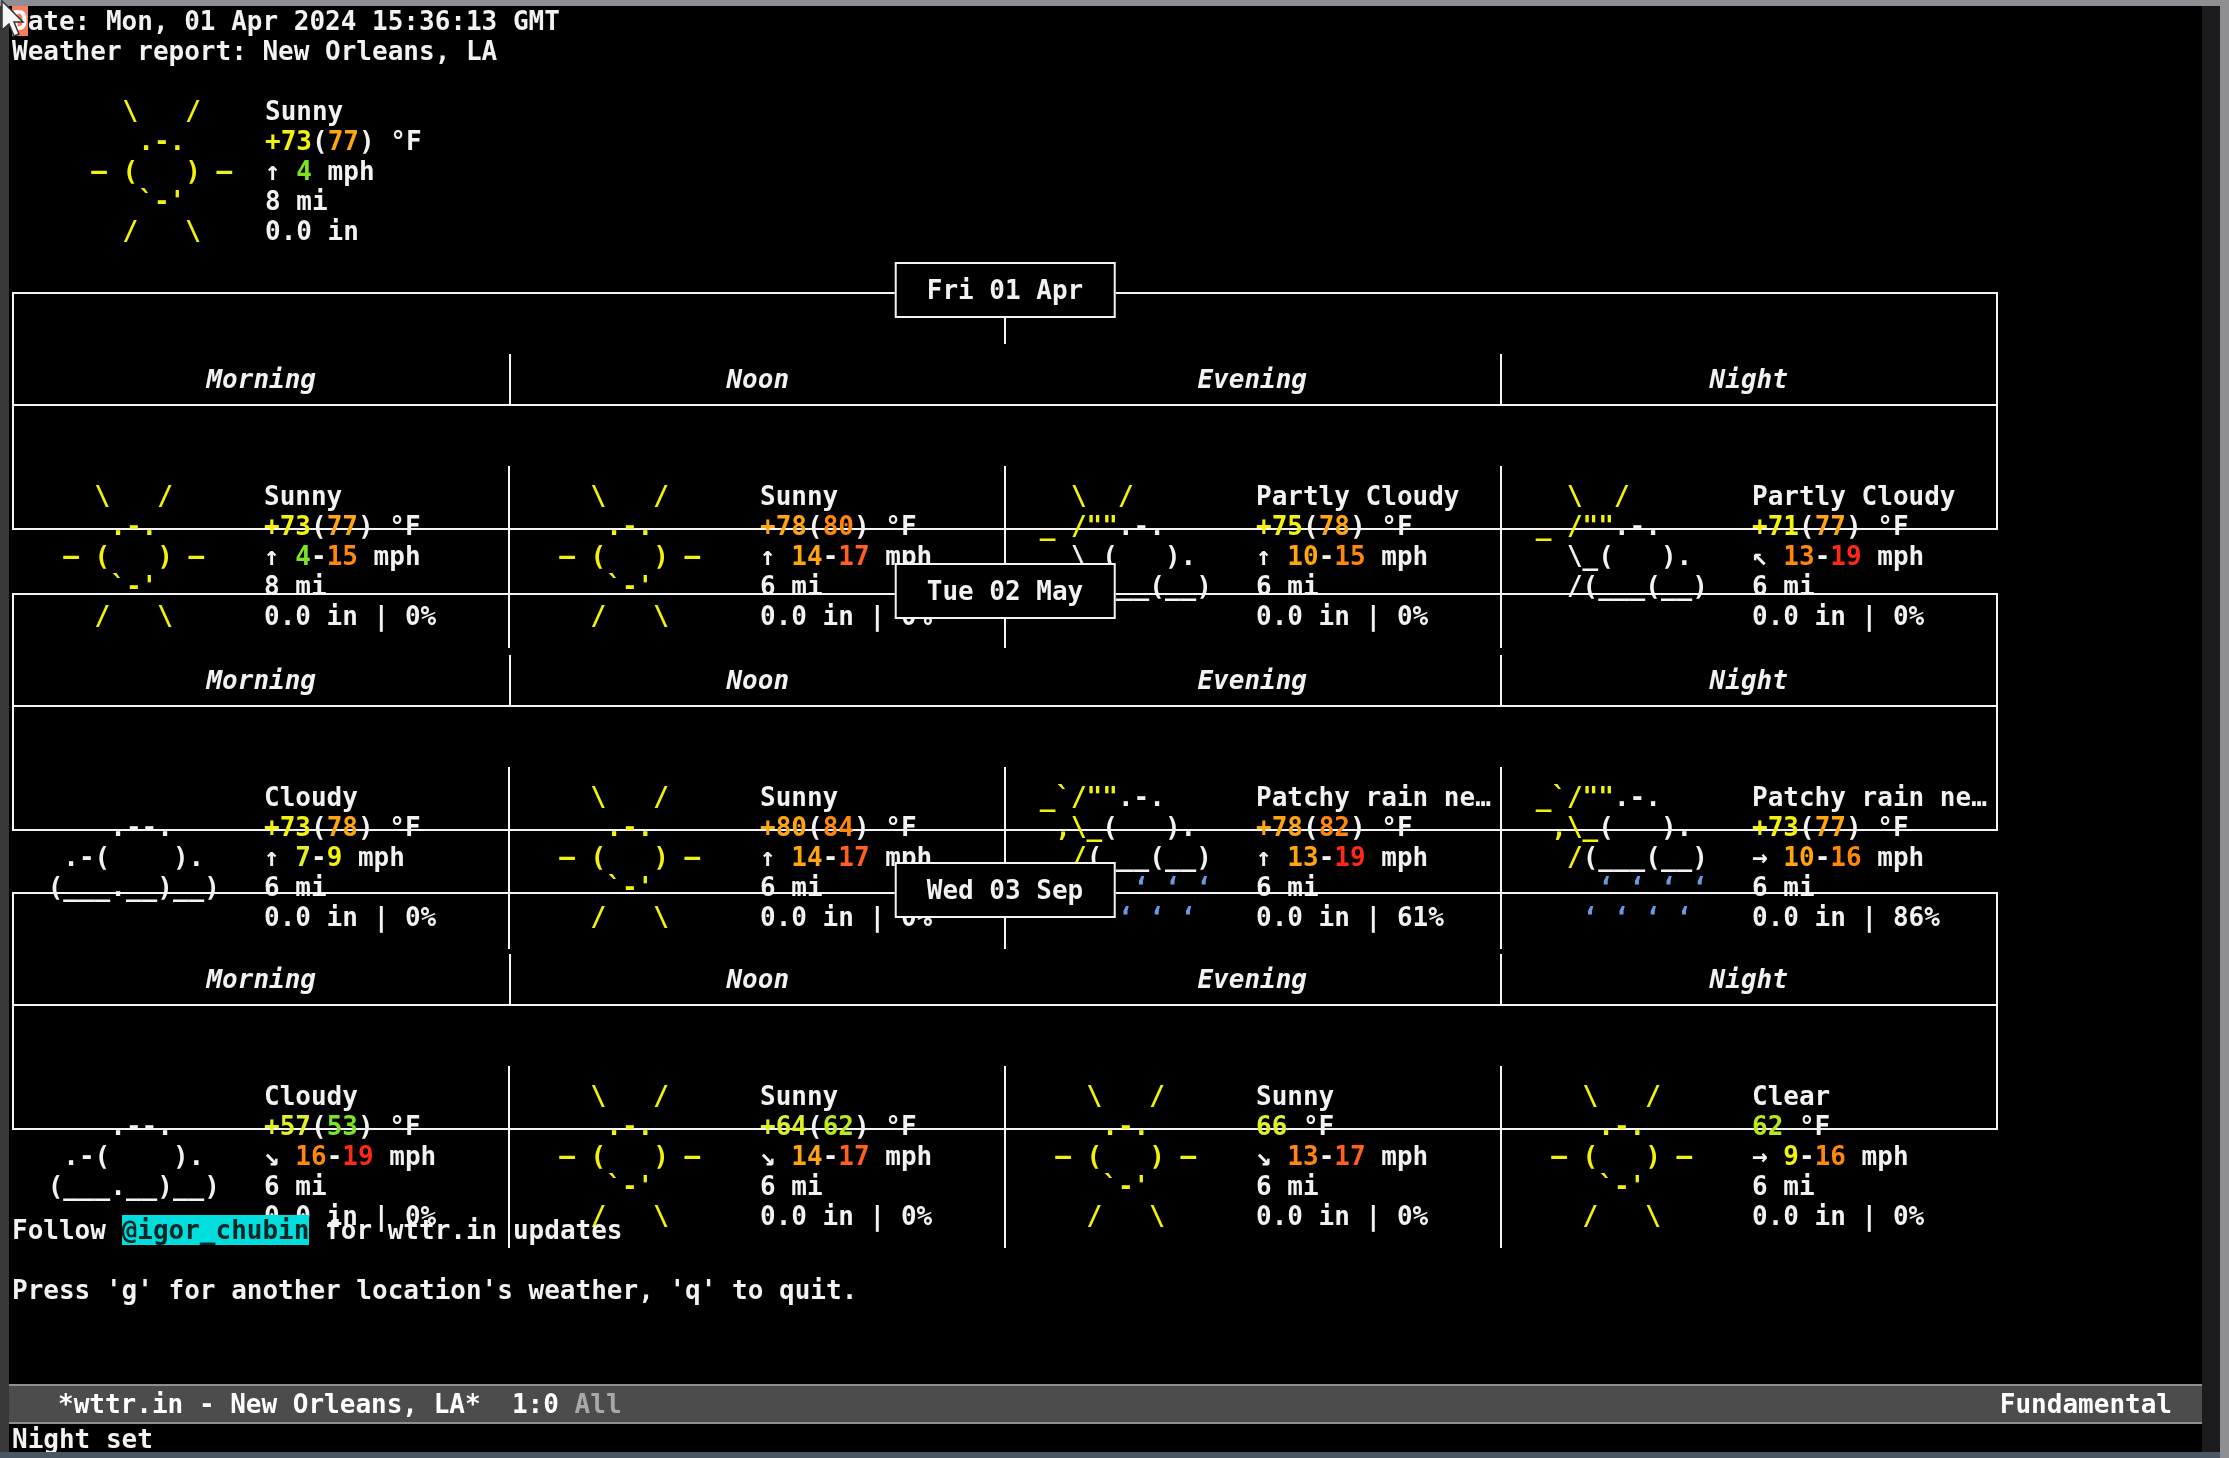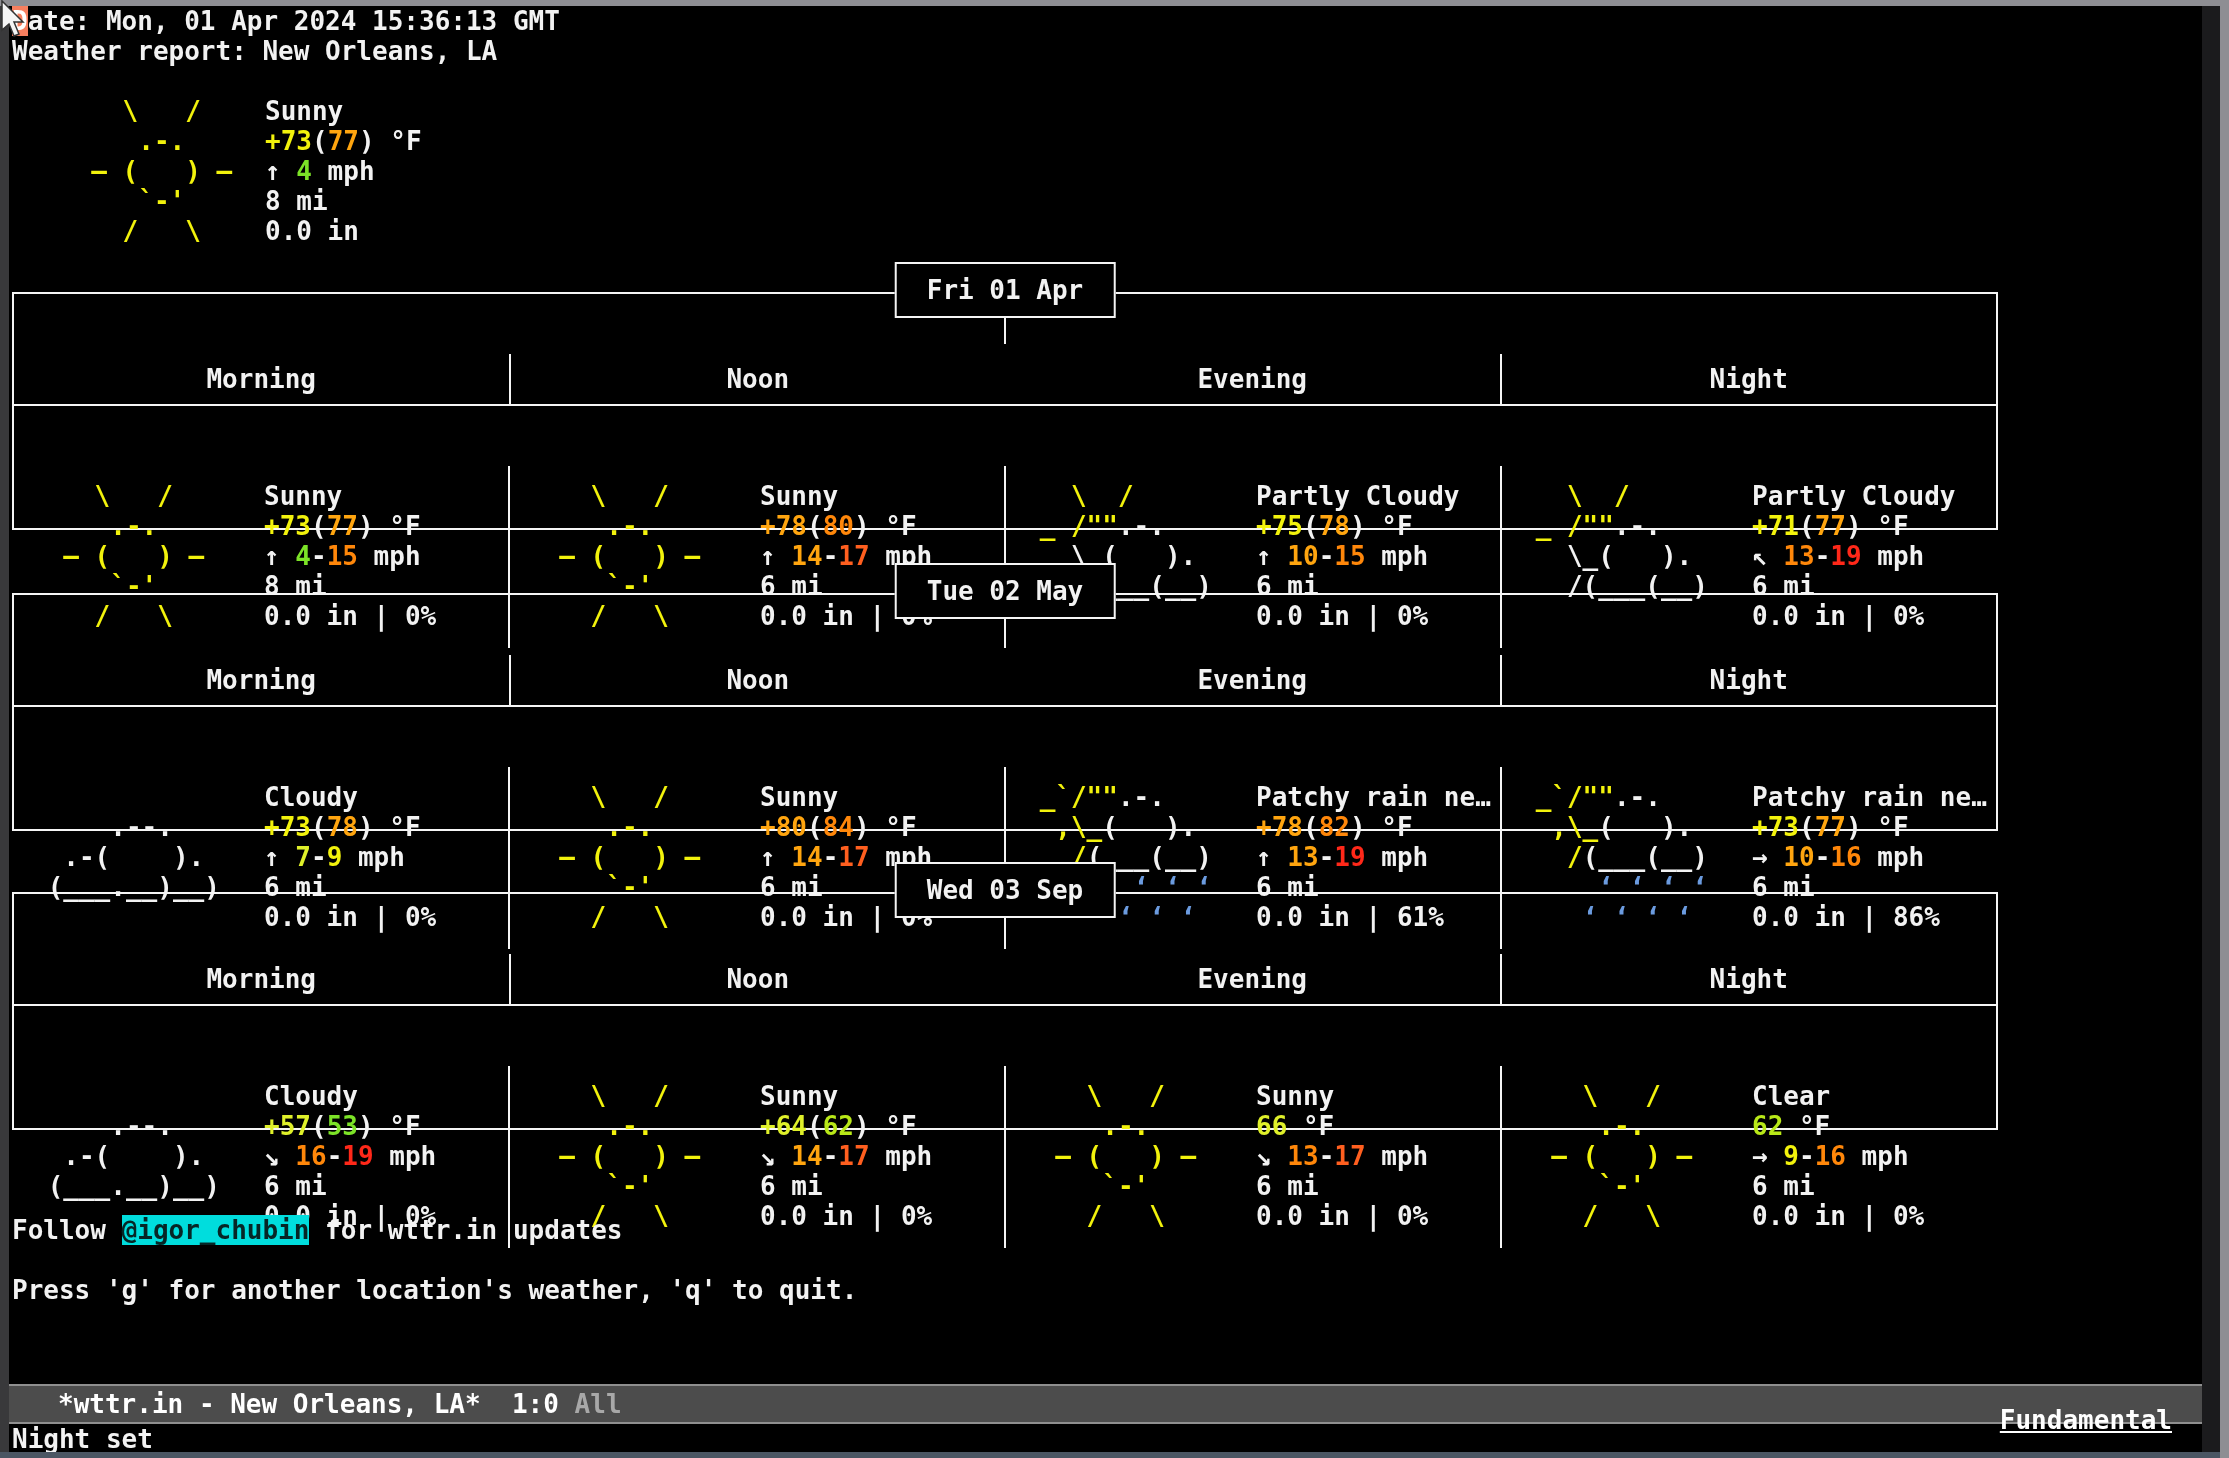--- a/index.html
+++ b/index.html
@@ -18,42 +18,42 @@
   .cursor-block{background:#f77f5f;color:#ffffff;}
   
   .cur{position:absolute;left:12px;top:96px;width:800px;height:150px;}
   .cur .icon{position:absolute;left:48px;top:0;margin:0;}
   .cur .lines{position:absolute;left:253px;top:0;}
   pre.icon{font-size:26px;line-height:30px;font-weight:bold;margin:0;white-space:pre;}
   
   .day{position:absolute;left:12px;width:1986px;height:238px;}
   .day-n0{top:292px;} .day-n1{top:593px;} .day-n2{top:892px;}
   .day-table{position:absolute;left:0;top:0;width:1982px;height:234px;border:2px solid #f5f5f5;}
-  .head-row{display:flex;height:50px;border-bottom:2px solid #f5f5f5;}
+  .head-row{display:flex;height:50px;border-bottom:2px solid #f5f5f5;font-style:italic;}
   .head-cell{flex:1 1 25%;text-align:center;line-height:50px;}
   .head-cell.hc0,.head-cell.hc2{border-right:2px solid #f5f5f5;}
   .body-row{display:flex;height:182px;}
   .cell{flex:1 1 25%;position:relative;}
   .cell.c0,.cell.c1,.cell.c2{border-right:2px solid #f5f5f5;}
   .cell .icon{position:absolute;left:18px;top:15px;}
   .cell .lines{position:absolute;left:250px;top:15px;}
   .day-box{position:absolute;left:50%;transform:translateX(-50%);top:-30px;
            height:52px;line-height:52px;padding:0 30px;background:#000;
            border:2px solid #f5f5f5;z-index:3;white-space:pre;}
   .day-stem{position:absolute;left:50%;margin-left:-1px;top:26px;width:2px;height:26px;
             background:#f5f5f5;z-index:2;}
   
   .loc{top:1155px;} .follow{top:1215px;} .press{top:1275px;}
   .handle{background:#00dddd;color:#062626;}
   
   .modeline{position:absolute;left:0;top:1384px;width:2220px;height:36px;background:#4c4c4c;
             border-top:2px solid #8f8f8f;border-bottom:2px solid #8f8f8f;
             font-size:26px;line-height:36px;font-weight:bold;color:#ffffff;white-space:pre;}
   .modeline .left{position:absolute;left:58px;top:0;}
-  .modeline .right{position:absolute;right:48px;top:16px;text-decoration:underline;}
+  .modeline .right{position:absolute;right:48px;top:0;}
   .modeline .dim{color:#a8a8a8;}
   .echo{top:1424px;}
   
   .pointer{position:absolute;left:0;top:0;z-index:9;}
 </style>
 </head>
 <body>
 
 <div class="screen">
 

